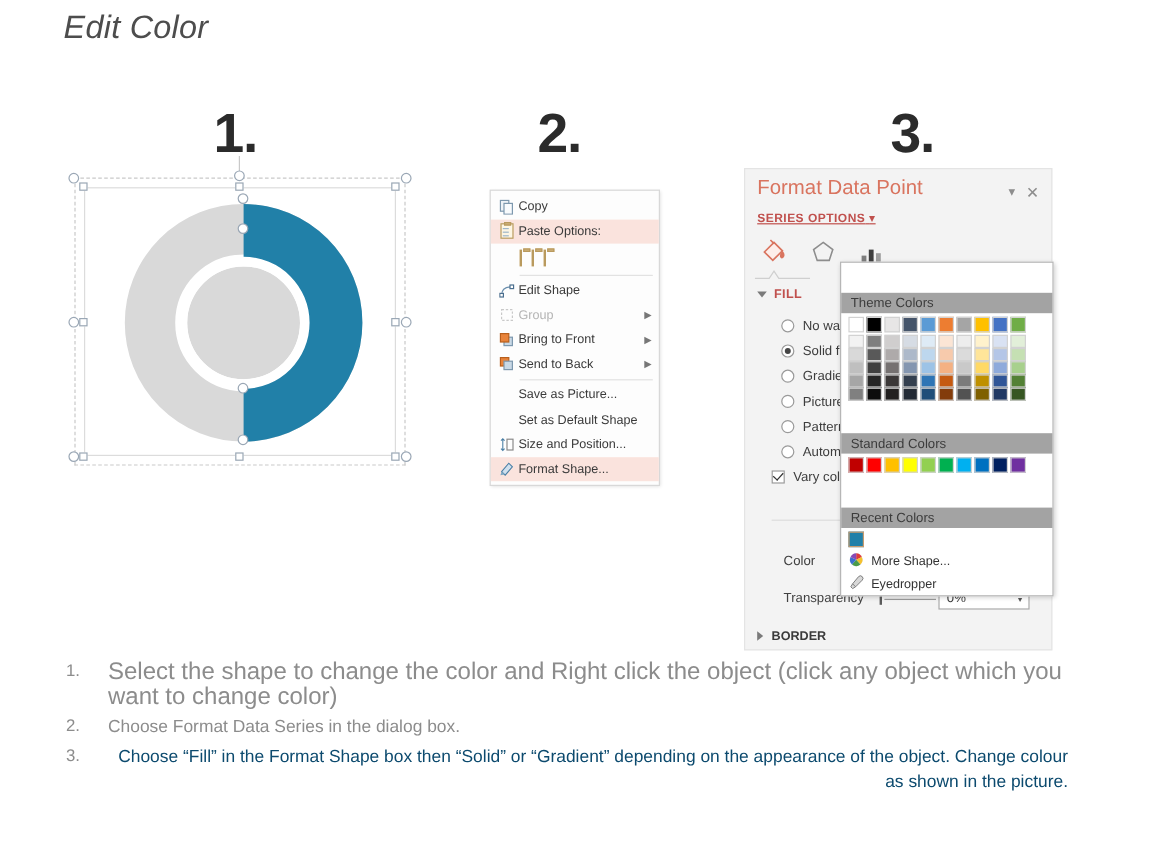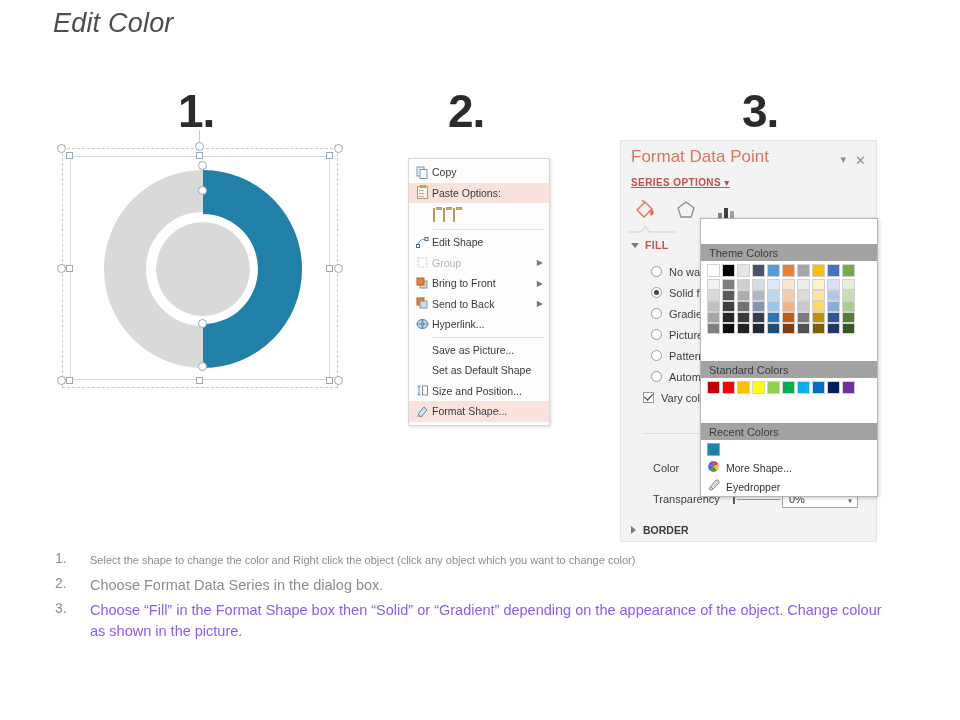--- a/index.html
+++ b/index.html
@@ -255,29 +255,20 @@
     <span class="ic">
       <svg width="13" height="13" viewBox="0 0 13 13">
           <rect x="1" y="1" width="7" height="7" fill="#e8833a" stroke="#b85f1c"></rect>
           <rect x="4" y="4" width="7" height="7" fill="#c9d9e6" stroke="#7d98ae"></rect>
         </svg>
     </span>
     <span class="lbl">Send to Back</span>
     <span class="arw">▶</span>
   </div>
 
-  <div class="ctx-item">
-    <span class="ic">
-      <svg width="13" height="13" viewBox="0 0 13 13">
-          <ellipse cx="6.5" cy="6" rx="5.5" ry="4.5" fill="#bcd7ea" stroke="#4a7fa5"></ellipse>
-          <path d="M1.5 6 H11.5 M6.5 1.6 Q4.5 6 6.5 10.4 M6.5 1.6 Q8.5 6 6.5 10.4" stroke="#4a7fa5" fill="none" stroke-width=".8"></path>
-        </svg>
-    </span>
-    <span class="lbl">Hyperlink...</span>
-  </div>
   <div class="ctx-sep"></div>
 
   <div class="ctx-item">
     <span class="ic"></span>
     <span class="lbl">Save as Picture...</span>
   </div>
 
   <div class="ctx-item">
     <span class="ic"></span>
     <span class="lbl">Set as Default Shape</span>
@@ -531,23 +522,23 @@
           <path d="M3.5 7.5 L6 10" stroke="#7a7a7a" stroke-width=".8"></path>
         </svg>
     </span>
     <span>Eyedropper</span>
   </div>
 </div>
 
 <div style="position:absolute;left:55px;top:550px;width:835px;">
   <div style="display:flex;margin-bottom:4px;">
     <span style="width:35px;flex:0 0 35px;font-size:14px;color:#8c8c8c;">1.</span>
-    <span style="font-size:11px;color:#8c8c8c;line-height:21px;">Select the shape to change the color and Right click the object (click any object which you want to change color)</span>
+    <span style="font-size:20px;color:#8c8c8c;line-height:21px;">Select the shape to change the color and Right click the object (click any object which you want to change color)</span>
   </div>
   <div style="display:flex;margin-bottom:4px;">
     <span style="width:35px;flex:0 0 35px;font-size:14px;color:#8c8c8c;">2.</span>
     <span style="font-size:14.5px;color:#8c8c8c;line-height:21px;">Choose Format Data Series in the dialog box.</span>
   </div>
   <div style="display:flex;">
     <span style="width:35px;flex:0 0 35px;font-size:14px;color:#8c8c8c;">3.</span>
-    <span style="font-size:14.5px;color:#8b5cf6;line-height:21px;">Choose “Fill” in the Format Shape box then “Solid” or “Gradient” depending on the appearance of the object. Change colour as shown in the picture.</span>
+    <span style="font-size:14.5px;color:#0c4a6e;line-height:21px;text-align:right;">Choose “Fill” in the Format Shape box then “Solid” or “Gradient” depending on the appearance of the object. Change colour as shown in the picture.</span>
   </div>
 </div>
 
 </body></html>

